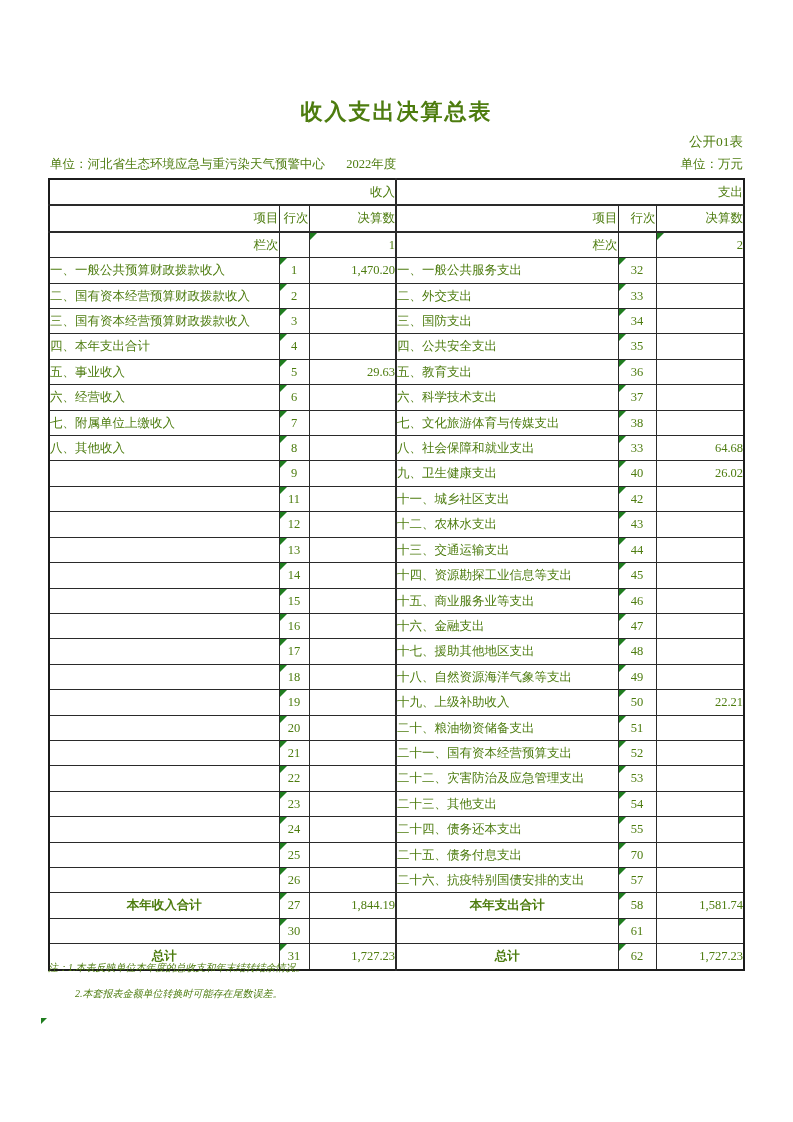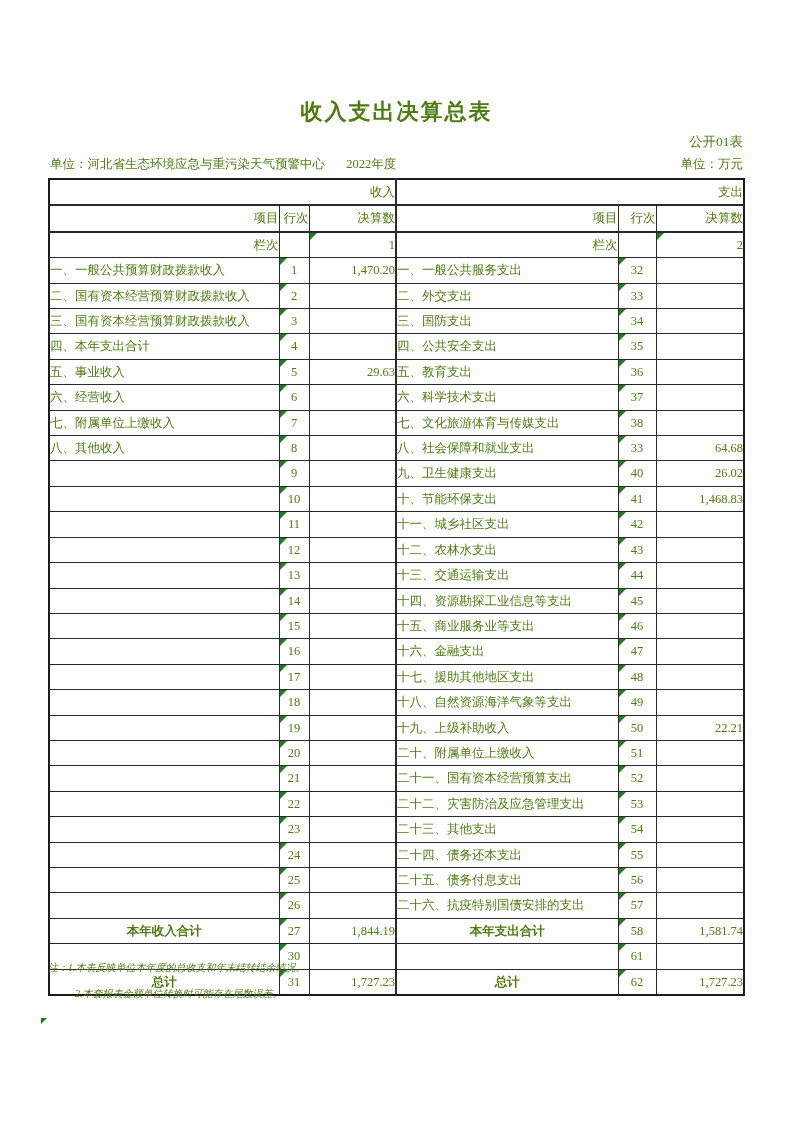--- a/index.html
+++ b/index.html
@@ -188,28 +188,20 @@
         <tr>
           <td class="item"><span></span></td>
           <td class="line"><span class="marker" style="border-top-color: rgb(31, 125, 31);"></span><span>9</span></td>
           <td class="value"><span></span></td>
           <td class="item mid"><span>九、卫生健康支出</span></td>
           <td class="line"><span class="marker" style="border-top-color: rgb(31, 125, 31);"></span><span>40</span></td>
           <td class="value"><span>26.02</span></td>
         </tr>
         <tr>
           <td class="item"><span></span></td>
-          <td class="line"><span class="marker" style="border-top-color: rgb(31, 125, 31);"></span><span>10</span></td>
-          <td class="value"><span></span></td>
-          <td class="item mid"><span>十、节能环保支出</span></td>
-          <td class="line"><span class="marker" style="border-top-color: rgb(31, 125, 31);"></span><span>41</span></td>
-          <td class="value"><span>1,468.83</span></td>
-        </tr>
-        <tr>
-          <td class="item"><span></span></td>
           <td class="line"><span class="marker" style="border-top-color: rgb(31, 125, 31);"></span><span>11</span></td>
           <td class="value"><span></span></td>
           <td class="item mid"><span>十一、城乡社区支出</span></td>
           <td class="line"><span class="marker" style="border-top-color: rgb(31, 125, 31);"></span><span>42</span></td>
           <td class="value"><span></span></td>
         </tr>
         <tr>
           <td class="item"><span></span></td>
           <td class="line"><span class="marker" style="border-top-color: rgb(31, 125, 31);"></span><span>12</span></td>
           <td class="value"><span></span></td>
@@ -270,21 +262,21 @@
           <td class="line"><span class="marker" style="border-top-color: rgb(31, 125, 31);"></span><span>19</span></td>
           <td class="value"><span></span></td>
           <td class="item mid"><span>十九、上级补助收入</span></td>
           <td class="line"><span class="marker" style="border-top-color: rgb(31, 125, 31);"></span><span>50</span></td>
           <td class="value"><span>22.21</span></td>
         </tr>
         <tr>
           <td class="item"><span></span></td>
           <td class="line"><span class="marker" style="border-top-color: rgb(31, 125, 31);"></span><span>20</span></td>
           <td class="value"><span></span></td>
-          <td class="item mid"><span>二十、附属单位上缴收入</span></td>
+          <td class="item mid"><span>二十、粮油物资储备支出</span></td>
           <td class="line"><span class="marker" style="border-top-color: rgb(31, 125, 31);"></span><span>51</span></td>
           <td class="value"><span></span></td>
         </tr>
         <tr>
           <td class="item"><span></span></td>
           <td class="line"><span class="marker" style="border-top-color: rgb(31, 125, 31);"></span><span>21</span></td>
           <td class="value"><span></span></td>
           <td class="item mid"><span>二十一、国有资本经营预算支出</span></td>
           <td class="line"><span class="marker" style="border-top-color: rgb(31, 125, 31);"></span><span>52</span></td>
           <td class="value"><span></span></td>
@@ -311,21 +303,21 @@
           <td class="value"><span></span></td>
           <td class="item mid"><span>二十四、债务还本支出</span></td>
           <td class="line"><span class="marker" style="border-top-color: rgb(31, 125, 31);"></span><span>55</span></td>
           <td class="value"><span></span></td>
         </tr>
         <tr>
           <td class="item"><span></span></td>
           <td class="line"><span class="marker" style="border-top-color: rgb(31, 125, 31);"></span><span>25</span></td>
           <td class="value"><span></span></td>
           <td class="item mid"><span>二十五、债务付息支出</span></td>
-          <td class="line"><span class="marker" style="border-top-color: rgb(31, 125, 31);"></span><span>56</span></td>
+          <td class="line"><span class="marker" style="border-top-color: rgb(31, 125, 31);"></span><span>70</span></td>
           <td class="value"><span></span></td>
         </tr>
         <tr>
           <td class="item"><span></span></td>
           <td class="line"><span class="marker" style="border-top-color: rgb(31, 125, 31);"></span><span>26</span></td>
           <td class="value"><span></span></td>
           <td class="item mid"><span>二十六、抗疫特别国债安排的支出</span></td>
           <td class="line"><span class="marker" style="border-top-color: rgb(31, 125, 31);"></span><span>57</span></td>
           <td class="value"><span></span></td>
         </tr>

